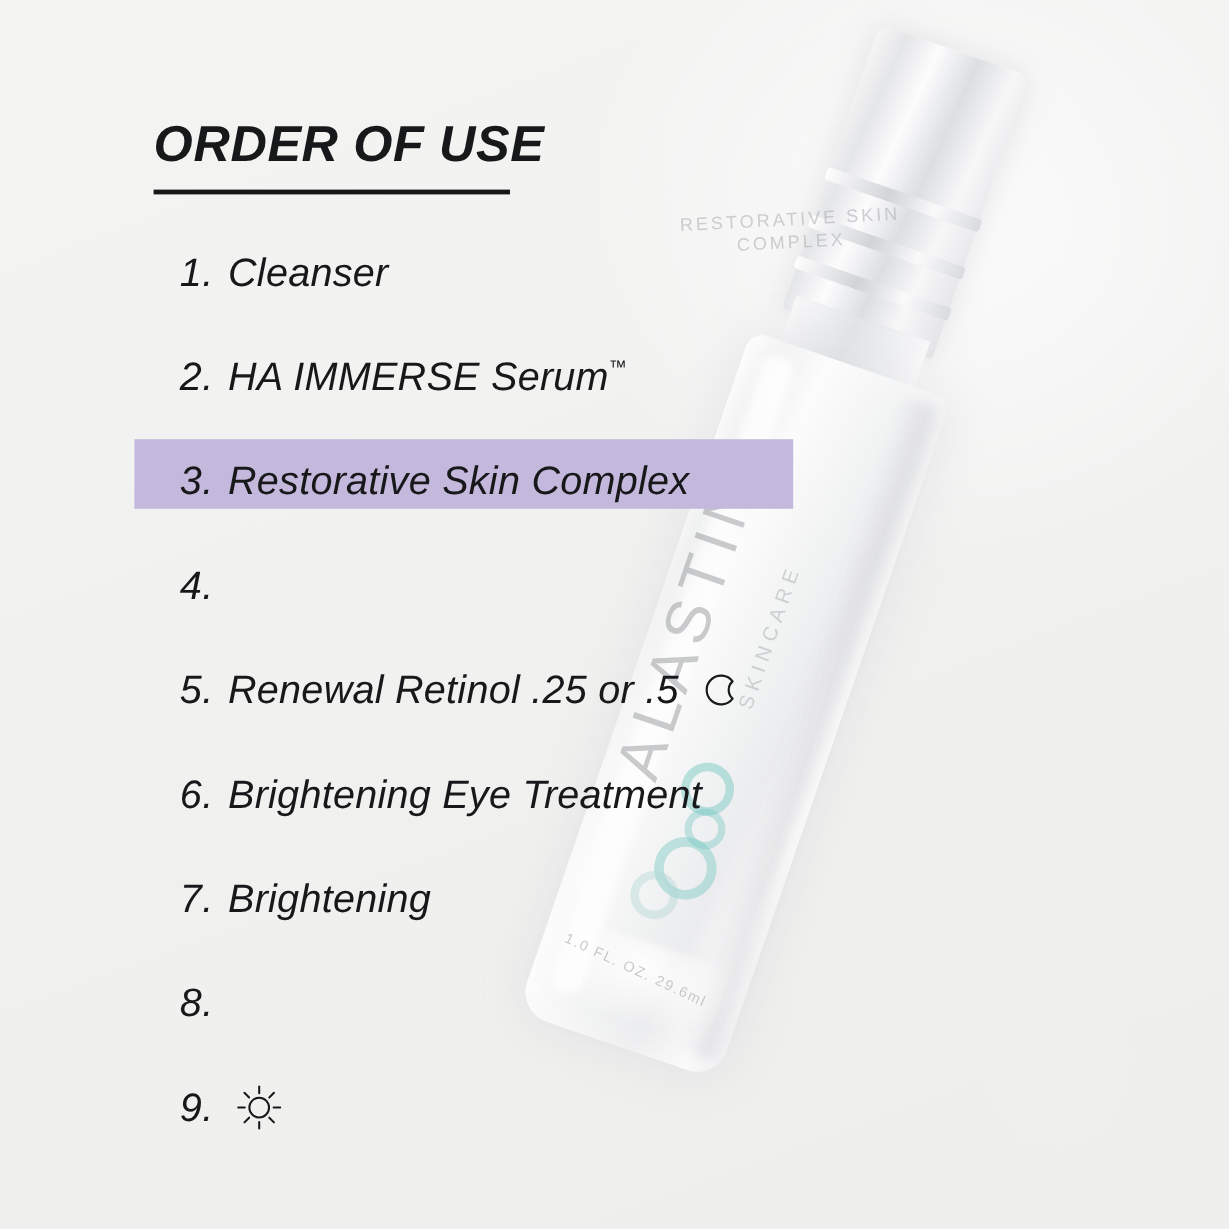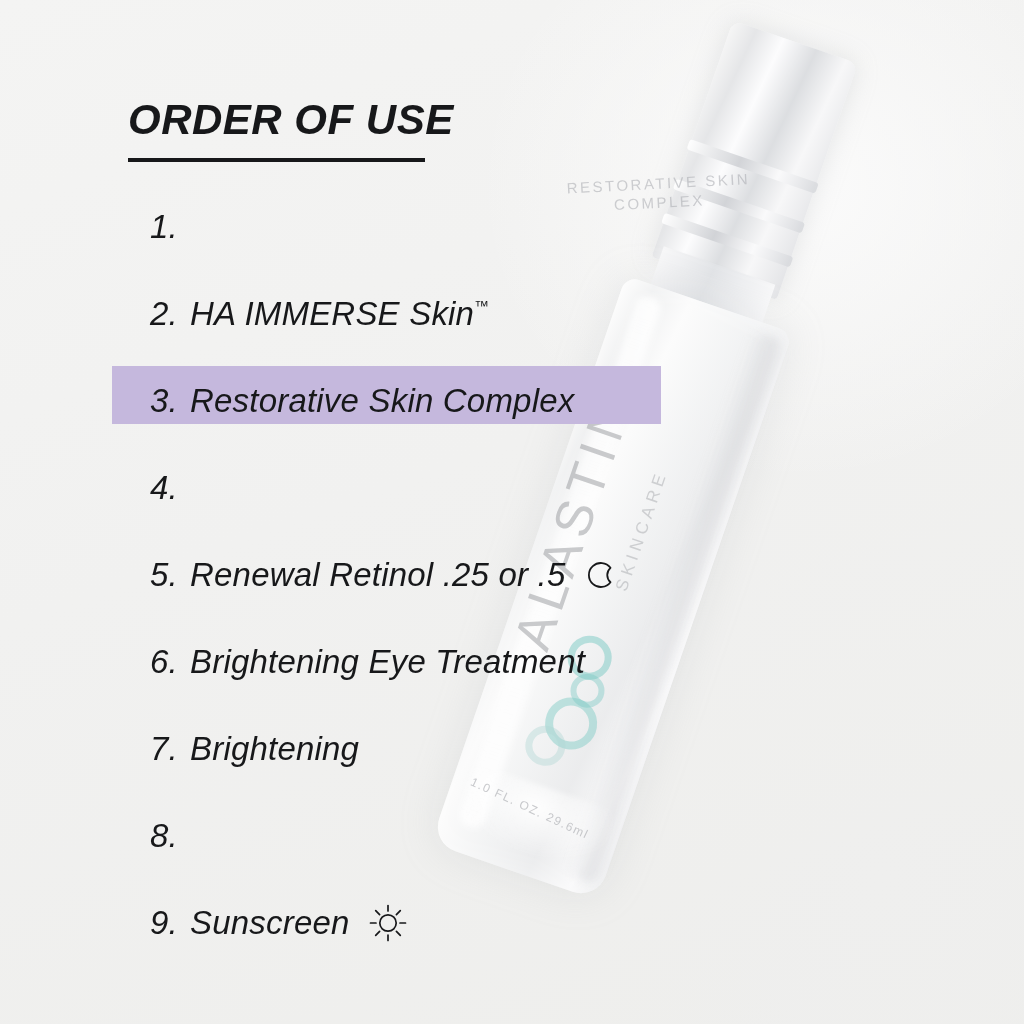--- a/index.html
+++ b/index.html
@@ -330,24 +330,25 @@
   <div id="content">
 
     <div id="heading-block">
       <h1 id="page-title">ORDER OF USE</h1>
       <div id="title-rule"></div>
     </div>
 
     <ol id="steps-list">
         <li class="step-row">
           <span class="step-num">1.</span>
+          <span class="step-label"><span>Cleanser</span></span>
         </li>
         <li class="step-row">
           <span class="step-num">2.</span>
-          <span class="step-label"><span>HA IMMERSE Skin</span><sup class="tm">™</sup></span>
+          <span class="step-label"><span>HA IMMERSE Serum</span><sup class="tm">™</sup></span>
         </li>
         <li class="step-row">
           <span class="step-hl" style="width: 549px; background: rgb(197, 184, 221);"></span>
           <span class="step-num">3.</span>
           <span class="step-label"><span>Restorative Skin Complex</span></span>
         </li>
         <li class="step-row">
           <span class="step-num">4.</span>
         </li>
         <li class="step-row">
@@ -365,21 +366,20 @@
         </li>
         <li class="step-row">
           <span class="step-num">7.</span>
           <span class="step-label"><span>Brightening</span></span>
         </li>
         <li class="step-row">
           <span class="step-num">8.</span>
         </li>
         <li class="step-row">
           <span class="step-num">9.</span>
-          <span class="step-label"><span>Sunscreen</span></span>
           <span class="step-icon">
             <svg width="40" height="40" viewBox="0 0 40 40" aria-hidden="true">
               <circle cx="20" cy="20" r="8.2" fill="none" stroke="#17181a" stroke-width="1.7"></circle>
               <g stroke="#17181a" stroke-width="1.7" stroke-linecap="round">
                 <line x1="20" y1="2.5" x2="20" y2="8"></line>
                 <line x1="20" y1="32" x2="20" y2="37.5"></line>
                 <line x1="2.5" y1="20" x2="8" y2="20"></line>
                 <line x1="32" y1="20" x2="37.5" y2="20"></line>
                 <line x1="7.7" y1="7.7" x2="11.6" y2="11.6"></line>
                 <line x1="28.4" y1="28.4" x2="32.3" y2="32.3"></line>

